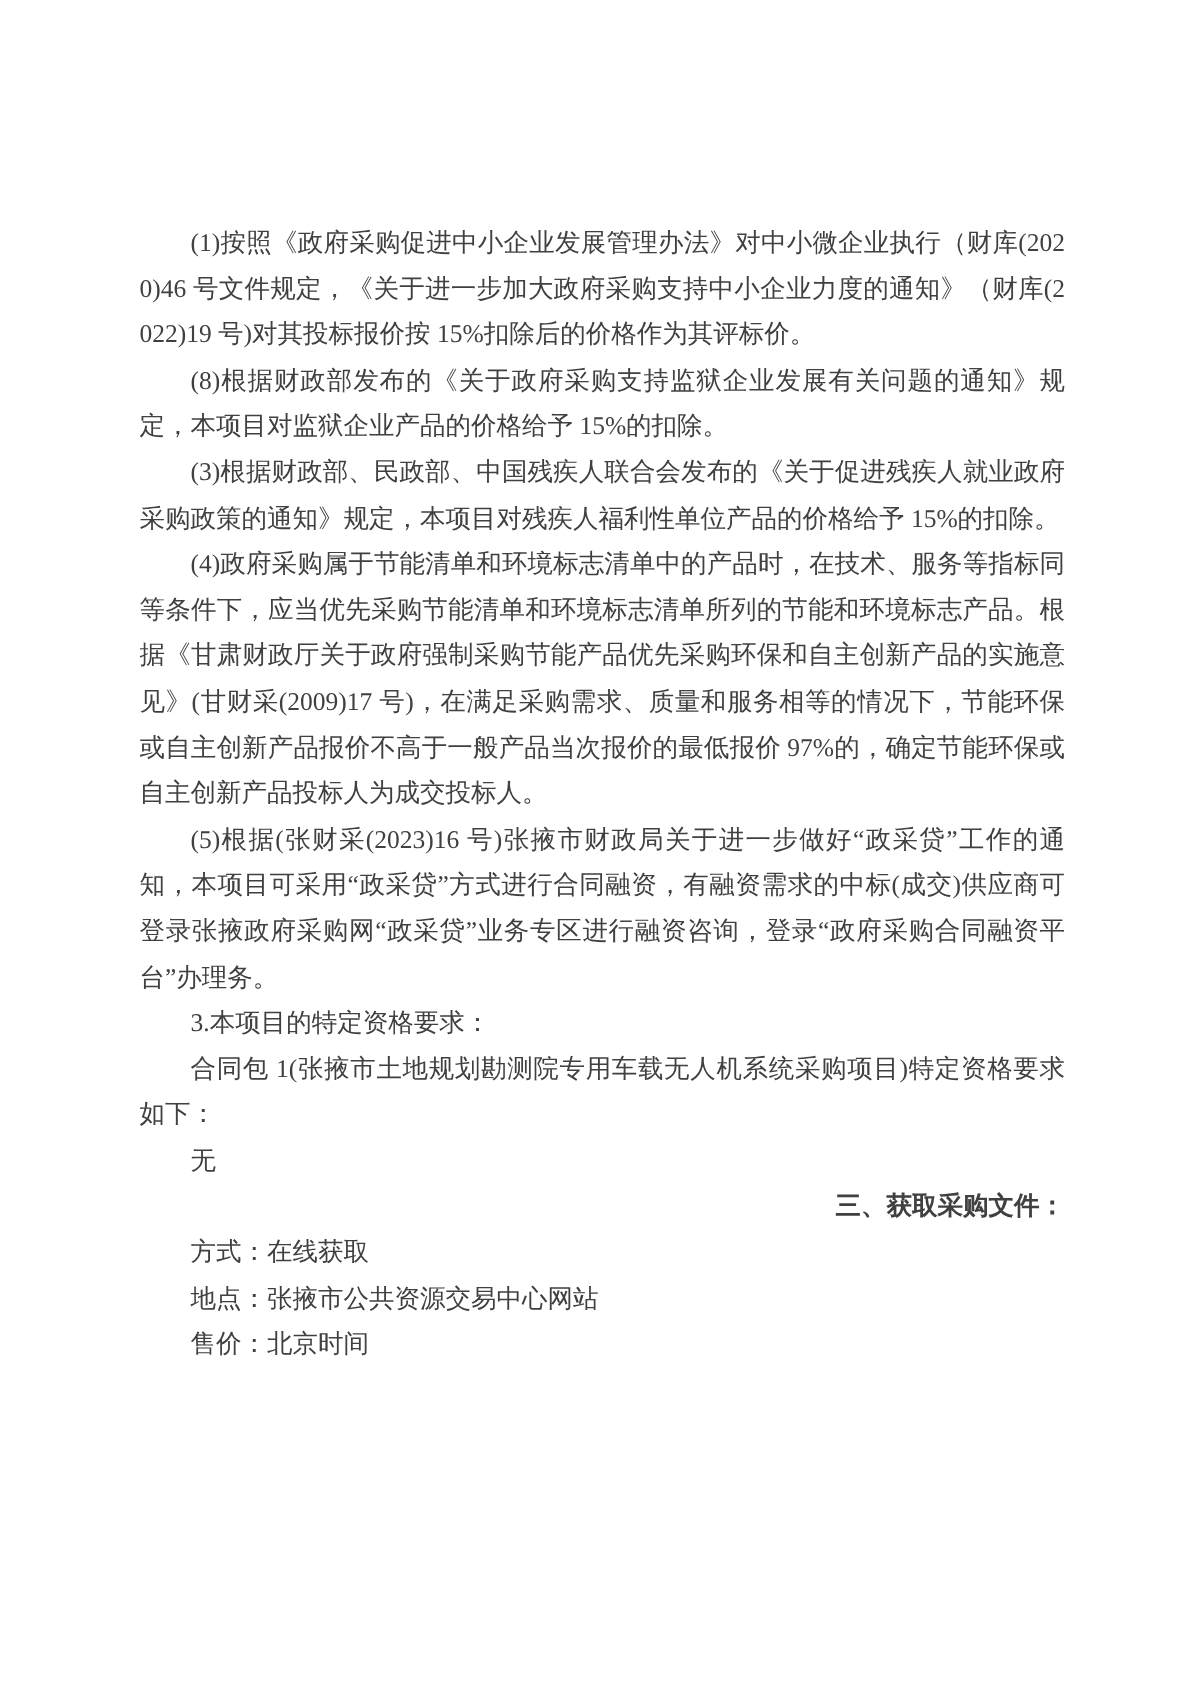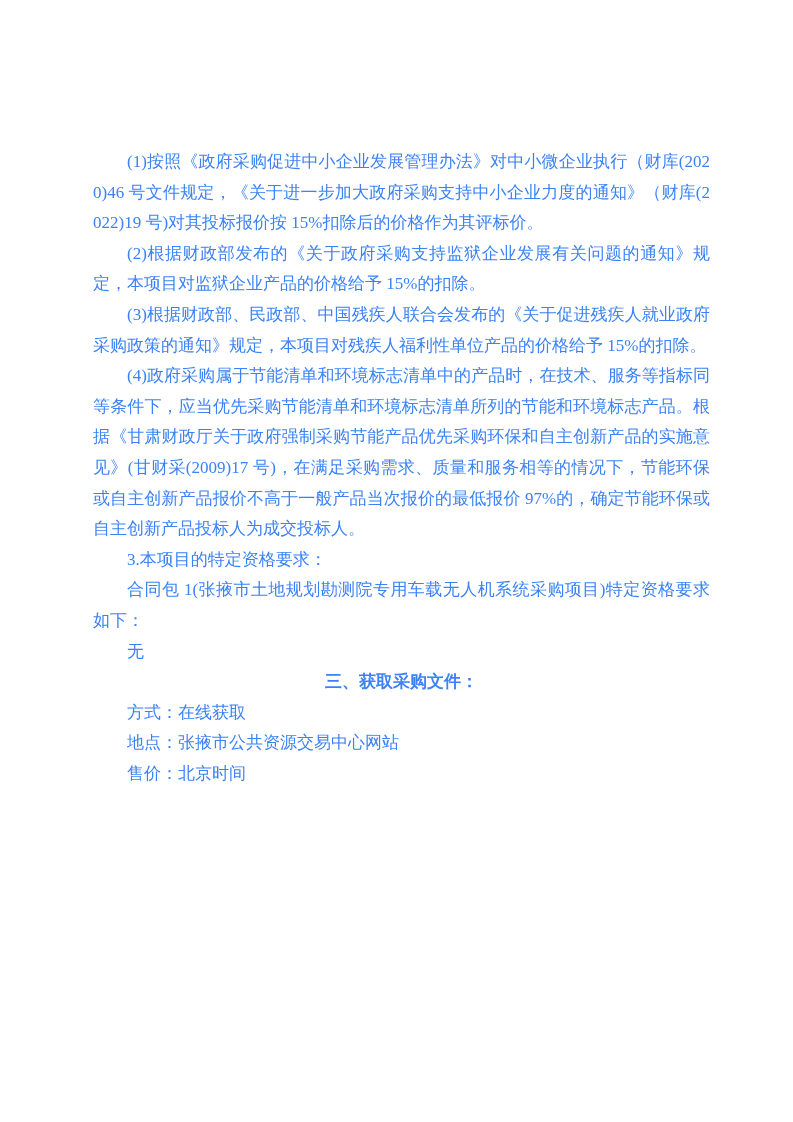--- a/index.html
+++ b/index.html
@@ -8,47 +8,48 @@
     background: #ffffff;
   }
   .page {
     position: relative;
     width: 793px;
     height: 1122px;
     margin: 0 auto;
     background: #ffffff;
     box-sizing: border-box;
     padding: 147px 83px 0 93px;
-    color: #3b82f6;
+    color: #404040;
     font-family: "Liberation Serif", "DejaVu Serif", serif;
     overflow: hidden;
   }
   .page p {
     margin: 0;
     font-size: 17px;
     line-height: 30.6px;
     text-align: justify;
     text-indent: 34px;
     word-break: break-all;
   }
   .page p.heading {
     font-family: "Liberation Sans", "DejaVu Sans", sans-serif;
     font-weight: 700;
     text-indent: 0;
-    text-align: center;
+    text-align: right;
   }
 </style>
 </head>
 <body>
 
 <div class="page">
   <p>(1)按照《政府采购促进中小企业发展管理办法》对中小微企业执行（财库(2020)46 号文件规定，《关于进一步加大政府采购支持中小企业力度的通知》（财库(2022)19 号)对其投标报价按 15%扣除后的价格作为其评标价。</p>
-  <p>(2)根据财政部发布的《关于政府采购支持监狱企业发展有关问题的通知》规定，本项目对监狱企业产品的价格给予 15%的扣除。</p>
+  <p>(8)根据财政部发布的《关于政府采购支持监狱企业发展有关问题的通知》规定，本项目对监狱企业产品的价格给予 15%的扣除。</p>
   <p>(3)根据财政部、民政部、中国残疾人联合会发布的《关于促进残疾人就业政府采购政策的通知》规定，本项目对残疾人福利性单位产品的价格给予 15%的扣除。</p>
   <p>(4)政府采购属于节能清单和环境标志清单中的产品时，在技术、服务等指标同等条件下，应当优先采购节能清单和环境标志清单所列的节能和环境标志产品。根据《甘肃财政厅关于政府强制采购节能产品优先采购环保和自主创新产品的实施意见》(甘财采(2009)17 号)，在满足采购需求、质量和服务相等的情况下，节能环保或自主创新产品报价不高于一般产品当次报价的最低报价 97%的，确定节能环保或自主创新产品投标人为成交投标人。</p>
+  <p>(5)根据(张财采(2023)16 号)张掖市财政局关于进一步做好“政采贷”工作的通知，本项目可采用“政采贷”方式进行合同融资，有融资需求的中标(成交)供应商可登录张掖政府采购网“政采贷”业务专区进行融资咨询，登录“政府采购合同融资平台”办理务。</p>
   <p>3.本项目的特定资格要求：</p>
   <p>合同包 1(张掖市土地规划勘测院专用车载无人机系统采购项目)特定资格要求如下：</p>
   <p>无</p>
   <p class="heading">三、获取采购文件：</p>
   <p>方式：在线获取</p>
   <p>地点：张掖市公共资源交易中心网站</p>
   <p>售价：北京时间</p>
 </div>
 
 </body></html>

